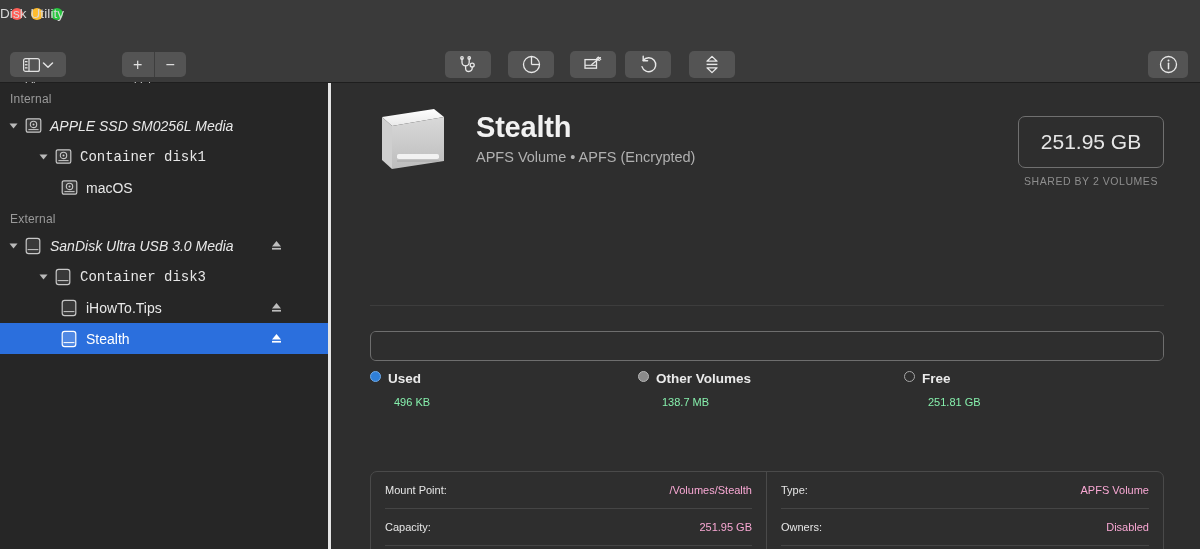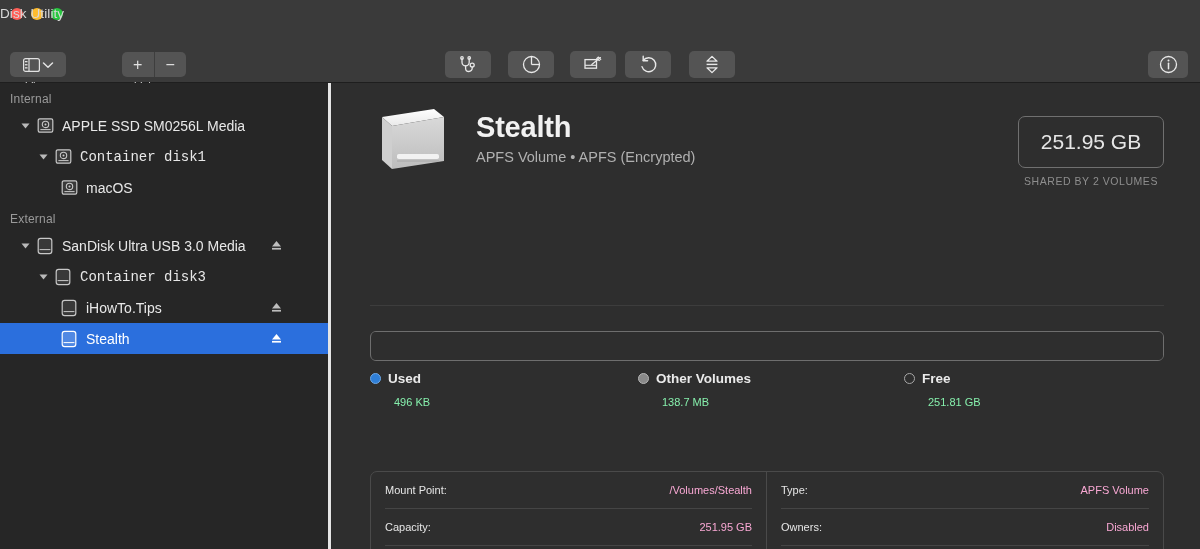--- a/index.html
+++ b/index.html
@@ -86,21 +86,21 @@
   }
   .disclosure .tri {
     width: 0; height: 0; border-left: 5px solid #b9b9b9;
     border-top: 4px solid transparent; border-bottom: 4px solid transparent;
     transform: rotate(90deg);
   }
   .sb-icon { width: 22px; flex: none; display: flex; align-items: center; justify-content: center; }
   .sb-label { margin-left: 6px; white-space: nowrap; }
   .eject { position: absolute; right: 45px; display: flex; align-items: center; }
 
-  .ind-0 { padding-left: 16px; }
+  .ind-0 { padding-left: 4px; font-style: italic; }
   .ind-1 { padding-left: 34px; font-family: Liberation Mono, monospace; }
   .ind-2 { padding-left: 40px; text-align: center; }
 
   
   .content {
     position: absolute; top: 83px; left: 332px; width: 868px; height: 466px;
     background: #2e2e2e;
   }
 
   .vol-head { position: absolute; top: 16px; left: 38px; display: flex; align-items: center; }
@@ -121,21 +121,21 @@
 
   .cap-bar {
     position: absolute; top: 248px; left: 38px; width: 794px; height: 30px;
     border: 1px solid #6e6e6e; border-radius: 6px; overflow: hidden;
     background: #2e2e2e; display: flex;
   }
   .cap-seg { height: 100%; }
 
   .legend { position: absolute; top: 288px; left: 38px; width: 794px; height: 52px; }
   .leg-item { position: absolute; top: 0; }
-  .leg-top { display: flex; align-items: center; }
+  .leg-top { display: flex; align-items: flex-start; }
   .leg-dot { width: 11px; height: 11px; border-radius: 50%; flex: none; }
   .leg-dot.used  { background: #2f7fd8; border: 1px solid #6fa9e6; }
   .leg-dot.other { background: #8a8a8a; border: 1px solid #b5b5b5; }
   .leg-dot.free  { background: transparent; border: 1px solid #a8a8a8; }
   .leg-name { margin-left: 7px; font-size: 13.5px; font-weight: bold; color: #eaeaea; }
   .leg-val  { margin-top: 10px; margin-left: 24px; font-size: 11px; color: #86efac; }
   #leg-used  { left: 0; }
   #leg-other { left: 268px; }
   #leg-free  { left: 534px; }
 

